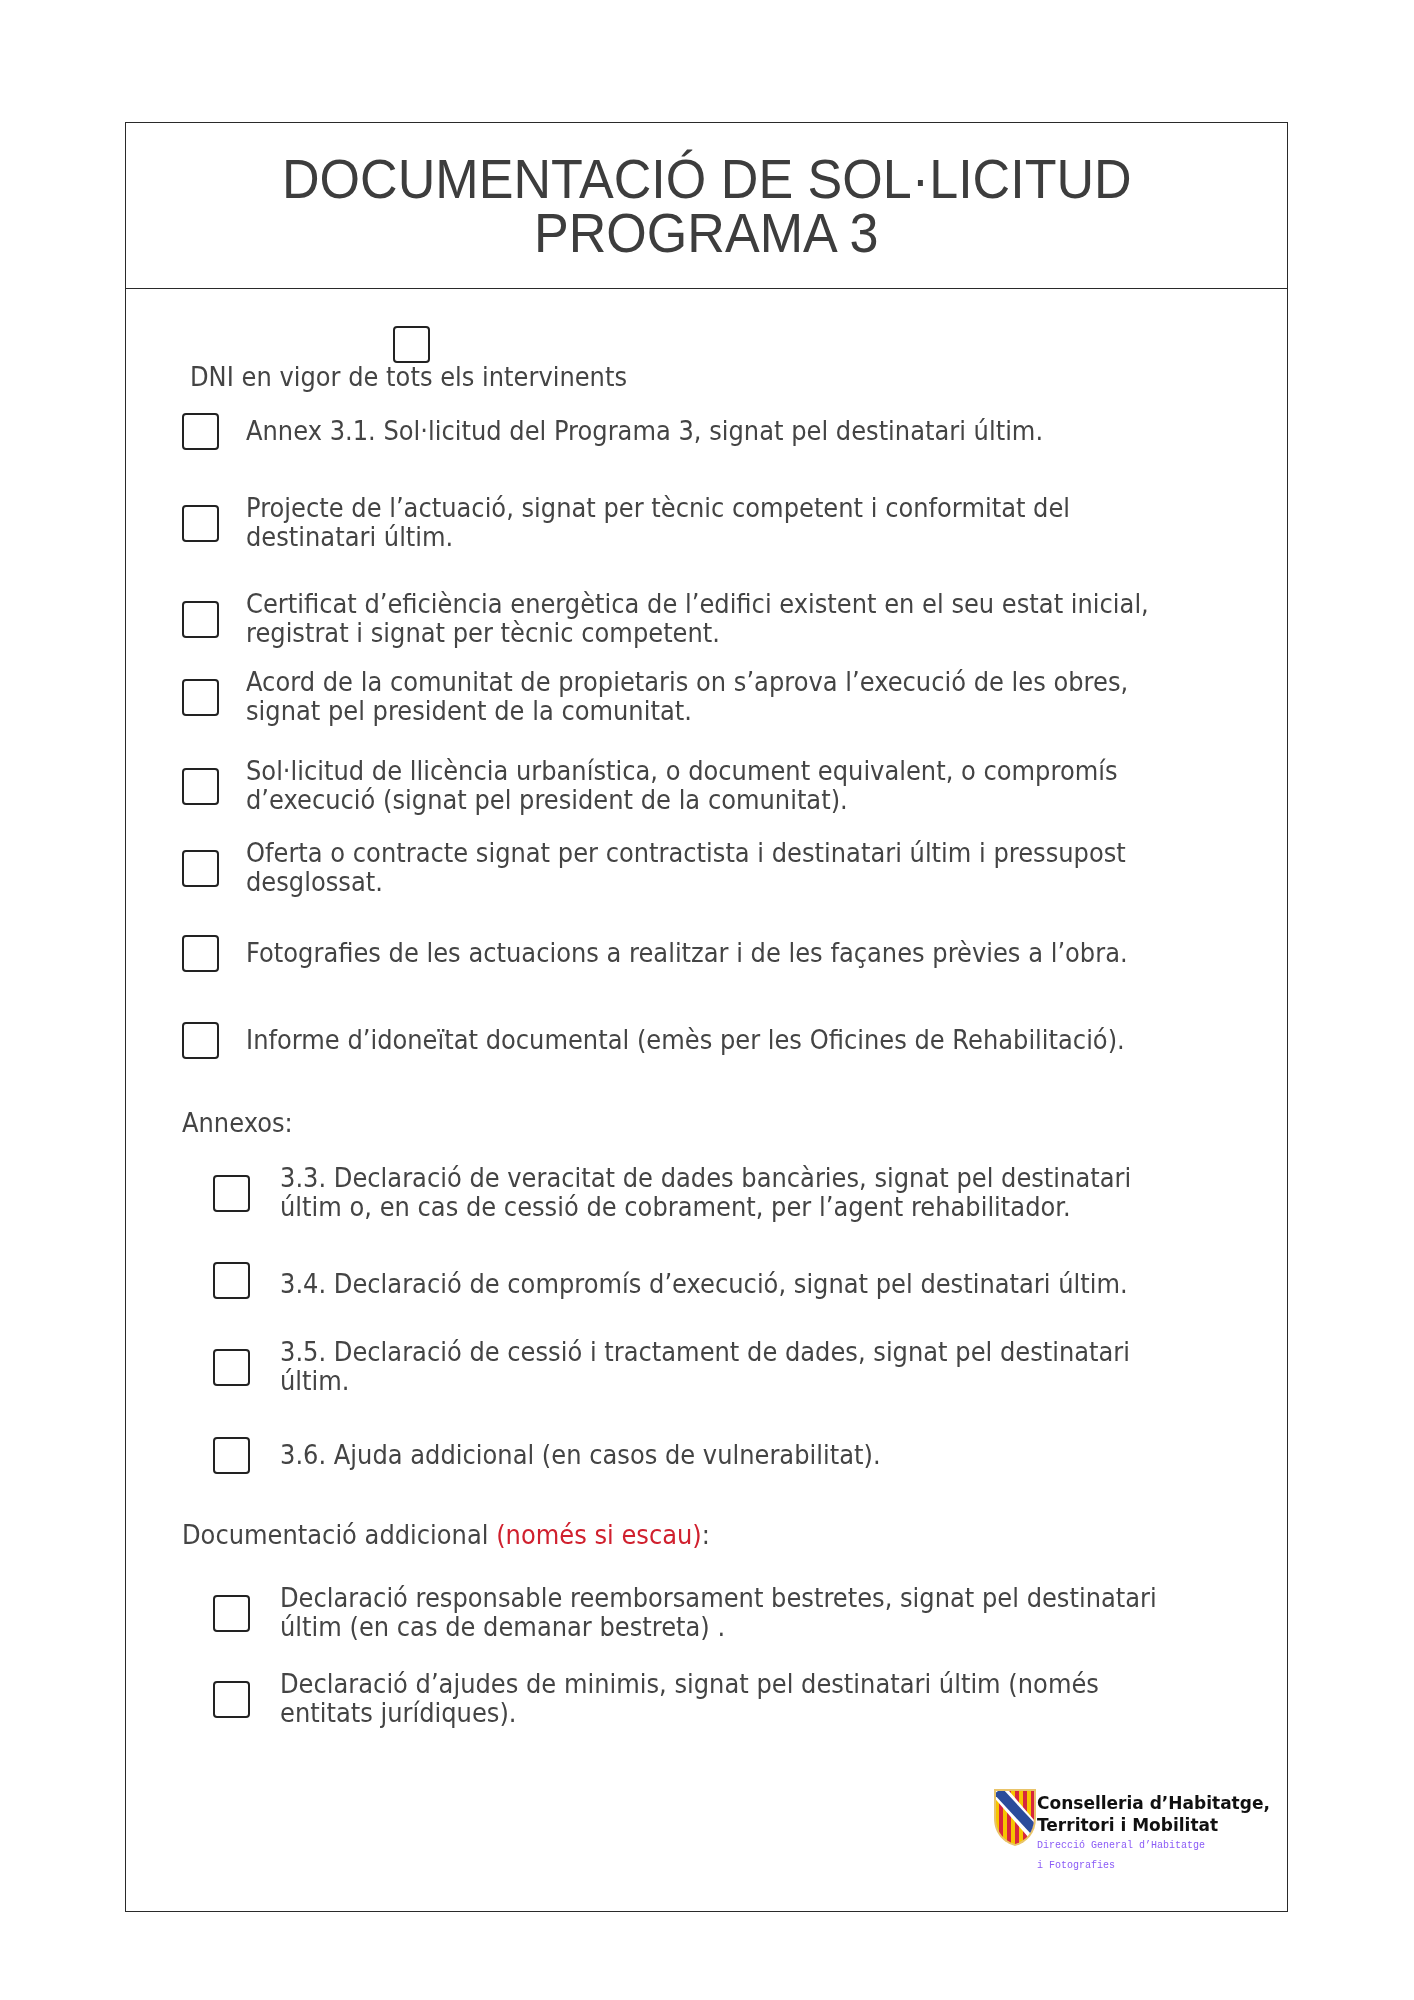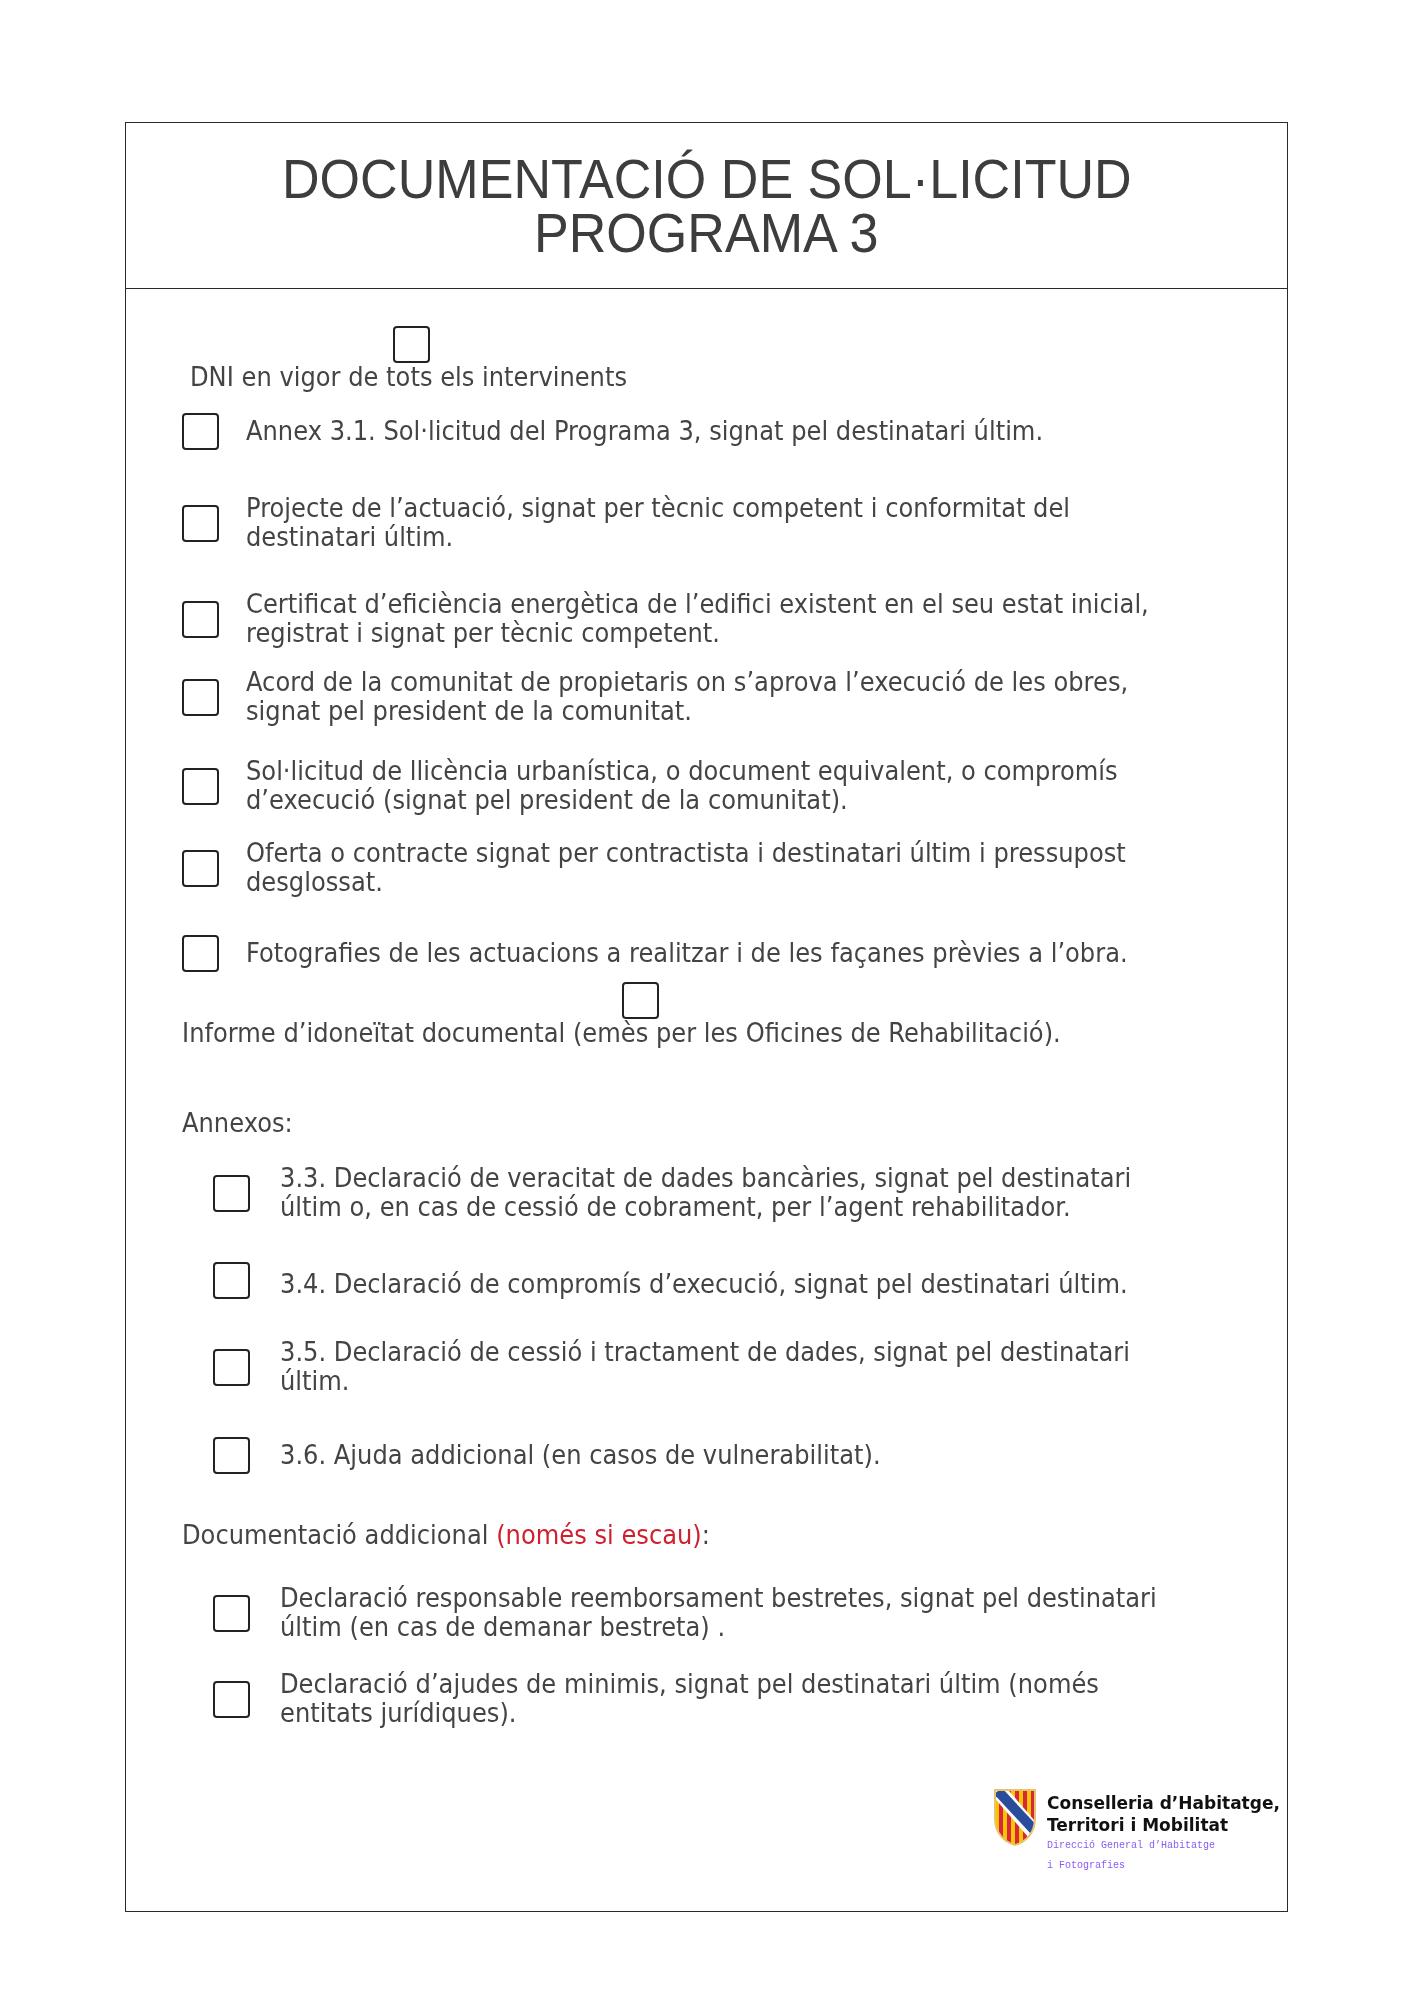--- a/index.html
+++ b/index.html
@@ -16,21 +16,21 @@
     .cb { width: 37px; height: 37px; border: 2.5px solid #222; border-radius: 4px; box-sizing: border-box;
           flex: 0 0 auto; background: #fff; cursor: pointer; }
     .txt { font-family: "DejaVu Sans", sans-serif; font-size: 26px; line-height: 29px; color: #444;
            transform: scaleX(0.93); transform-origin: left center; white-space: nowrap; }
     .lvl1 .cb { margin-right: 27px; }
     .lvl2 .cb { margin-right: 30px; }
     .section-label { position: absolute; font-family: "DejaVu Sans", sans-serif; font-size: 26px;
                      color: #444; transform: scaleX(0.93); transform-origin: left center; white-space: nowrap; }
     .red { color: #d0202e; }
     .logo { position: absolute; left: 993px; top: 1788px; display: flex; align-items: flex-start; }
-    .logo-text { margin-left: 10px; margin-top: 4px; }
+    .logo-text { margin-top: 4px; }
     .logo-l1 { font-family: "DejaVu Sans", sans-serif; font-weight: bold; font-size: 17px; line-height: 22px; color: #111; }
     .logo-l2 { font-family: Liberation Mono, monospace; font-size: 10px; line-height: 20px; color: #8b5cf6; }
   </style>
 </head>
 <body>
 
 <div class="frame">
   <div class="header">
     <div class="title-line">DOCUMENTACIÓ DE SOL·LICITUD</div>
     <div class="title-line">PROGRAMA 3</div>
@@ -83,21 +83,21 @@
       <div>Oferta o contracte signat per contractista i destinatari últim i pressupost</div>
       <div>desglossat.</div>
     </div>
 </div>
 <div class="item lvl1" style="left:182px; top:935px;">
   <span class="cb"></span>
   <div class="txt">
       <div>Fotografies de les actuacions a realitzar i de les façanes prèvies a l’obra.</div>
     </div>
 </div>
-<div class="item lvl1" style="left:182px; top:982px;flex-direction:column;">
+<div class="item lvl1" style="left:182px; top:1022px;">
   <span class="cb"></span>
   <div class="txt">
       <div>Informe d’idoneïtat documental (emès per les Oficines de Rehabilitació).</div>
     </div>
 </div>
 
 <div class="section-label" style="left:182px; top:1108px;">Annexos:</div>
 
 <div class="item lvl2" style="left:213px; top:1164px;">
   <span class="cb"></span>

